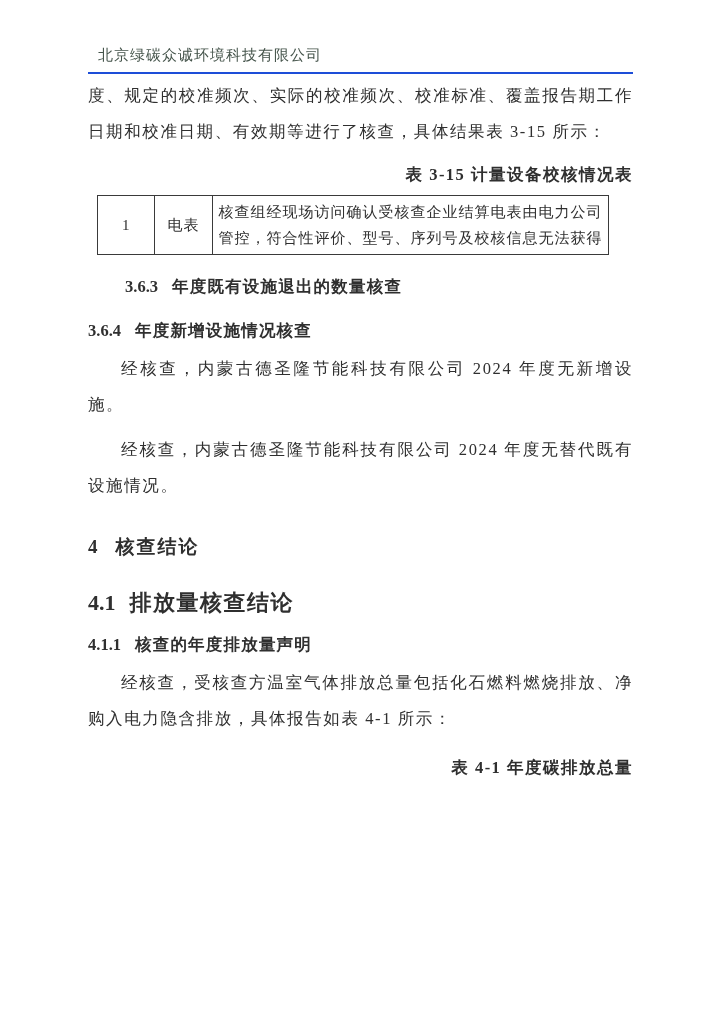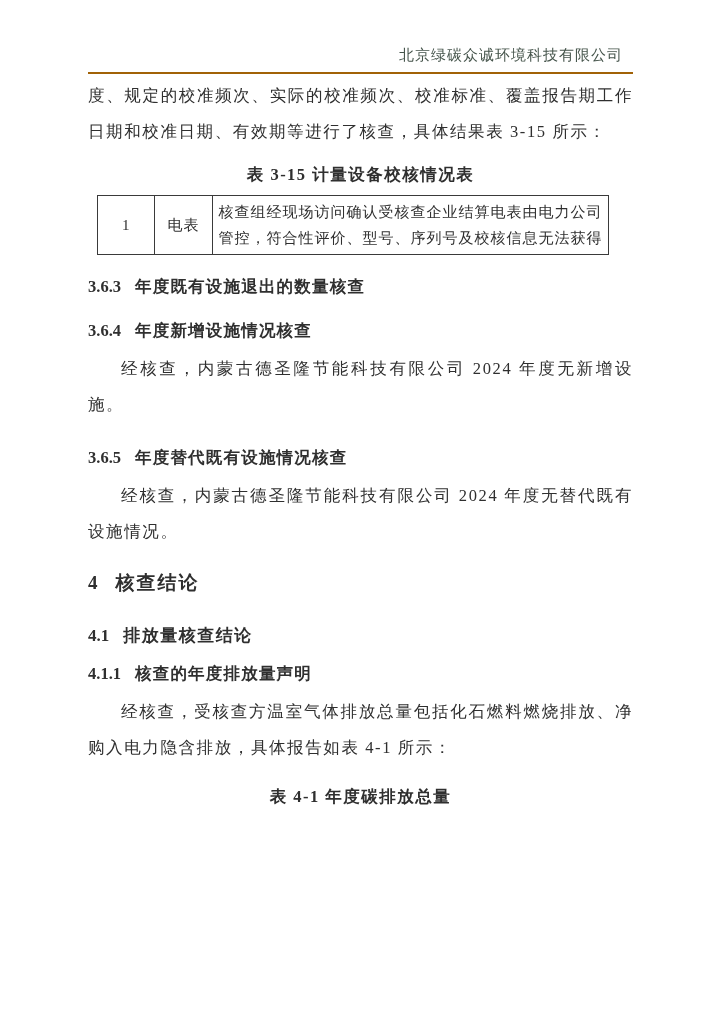--- a/index.html
+++ b/index.html
@@ -19,49 +19,49 @@
     color:var(--text);
     font-family:"Liberation Serif","DejaVu Serif",serif;
     display:flex;flex-direction:column;
     padding:0 90px 0 88px;
     overflow:hidden;
   }
   
   .hdr{
     margin-top:46px;
     padding:0 10px 7px 10px;
-    border-bottom:2px solid #a16207;
-    display:flex;justify-content:flex-end;align-items:baseline;
+    border-bottom:2px solid #1d4ed8;
+    display:flex;justify-content:flex-start;align-items:baseline;
     font-size:15px;letter-spacing:1px;
   }
   .hdr .company{color:var(--company-tint);}
   .hdr .arch-label{color:var(--archive-label-tint);margin-right:14px;}
   .hdr .arch-num{color:var(--archive-number-tint);font-weight:bold;letter-spacing:.5px;}
   
   .para{
     font-size:16.5px;line-height:36px;letter-spacing:1.6px;
     text-align:justify;text-justify:inter-ideograph;
   }
   .indent{text-indent:2em;}
   .p-intro{margin-top:4px;}
   
   .h3{font-size:16.5px;font-weight:bold;letter-spacing:1.2px;}
   .h3 .num{margin-right:14px;letter-spacing:0;}
-  .h-363{margin-top:21px;}
+  .h-363{margin-top:21px;margin-left:37px;}
   .h-364{margin-top:22px;}
   .h-365{margin-top:24px;}
-  .h-main{font-size:19px;font-weight:bold;margin-top:20px;letter-spacing:2px;}
+  .h-main{font-size:19px;font-weight:bold;margin-top:30px;letter-spacing:2px;}
   .h-main .num{margin-right:18px;letter-spacing:0;}
-  .h-sub{font-size:17px;font-weight:bold;margin-top:28px;letter-spacing:1.5px;}
+  .h-sub{font-size:22px;font-weight:bold;margin-top:28px;letter-spacing:1.5px;}
   .h-sub .num{margin-right:14px;letter-spacing:0;}
   .h-sub2{margin-top:16px;}
   .p-after-h{margin-top:9px;}
   
   .tbl-title{
-    font-size:16.5px;font-weight:bold;text-align:center;letter-spacing:1.5px;
+    font-size:16.5px;font-weight:bold;text-align:right;letter-spacing:1.5px;
   }
   .t315-title{margin-top:14px;}
   .t41-title{margin-top:20px;}
   table{
     border-collapse:collapse;table-layout:fixed;
     width:94%;margin:9px 0 0 9px;
   }
   td,th{
     border:1.6px solid var(--table-border);
     font-size:15px;line-height:26px;letter-spacing:1px;
@@ -107,23 +107,20 @@
 
   <h3 class="h3 h-363">
     <span class="num">3.6.3</span><span>年度既有设施退出的数量核查</span>
   </h3>
 
   <h3 class="h3 h-364">
     <span class="num">3.6.4</span><span>年度新增设施情况核查</span>
   </h3>
   <p class="para indent p-after-h">经核查，内蒙古德圣隆节能科技有限公司 2024 年度无新增设施。</p>
 
-  <h3 class="h3 h-365">
-    <span class="num">3.6.5</span><span>年度替代既有设施情况核查</span>
-  </h3>
   <p class="para indent p-after-h">经核查，内蒙古德圣隆节能科技有限公司 2024 年度无替代既有设施情况。</p>
 
   <h1 class="h-main">
     <span class="num">4</span><span>核查结论</span>
   </h1>
 
   <h2 class="h-sub">
     <span class="num">4.1</span><span>排放量核查结论</span>
   </h2>
 

